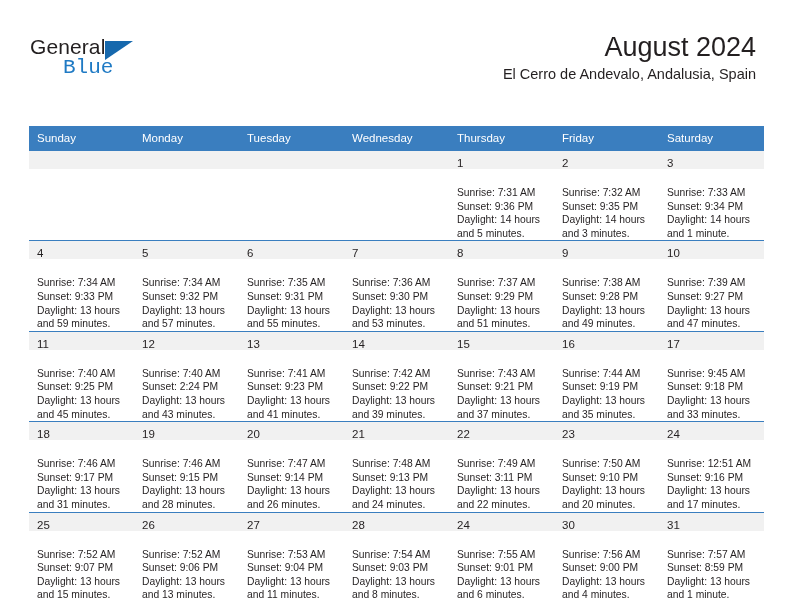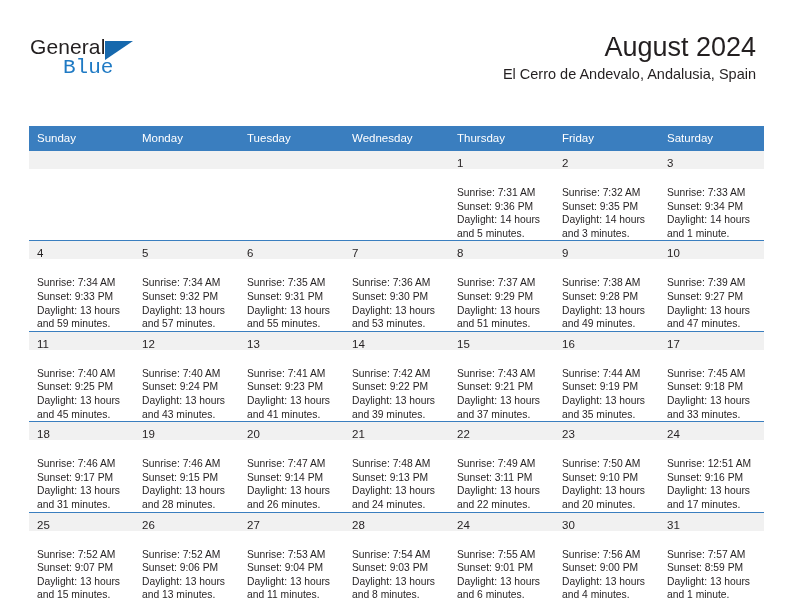--- a/index.html
+++ b/index.html
@@ -286,21 +286,21 @@
               <div class="cell-line">Sunrise: 7:40 AM</div>
               <div class="cell-line">Sunset: 9:25 PM</div>
               <div class="cell-line">Daylight: 13 hours</div>
               <div class="cell-line">and 45 minutes.</div>
             </div>
           </td>
           <td class="day-cell">
             <div class="daynum-band"><span class="daynum">12</span></div>
             <div class="cell-body">
               <div class="cell-line">Sunrise: 7:40 AM</div>
-              <div class="cell-line">Sunset: 9:24 PM</div>
+              <div class="cell-line">Sunset: 2:24 PM</div>
               <div class="cell-line">Daylight: 13 hours</div>
               <div class="cell-line">and 43 minutes.</div>
             </div>
           </td>
           <td class="day-cell">
             <div class="daynum-band"><span class="daynum">13</span></div>
             <div class="cell-body">
               <div class="cell-line">Sunrise: 7:41 AM</div>
               <div class="cell-line">Sunset: 9:23 PM</div>
               <div class="cell-line">Daylight: 13 hours</div>
@@ -330,21 +330,21 @@
             <div class="cell-body">
               <div class="cell-line">Sunrise: 7:44 AM</div>
               <div class="cell-line">Sunset: 9:19 PM</div>
               <div class="cell-line">Daylight: 13 hours</div>
               <div class="cell-line">and 35 minutes.</div>
             </div>
           </td>
           <td class="day-cell">
             <div class="daynum-band"><span class="daynum">17</span></div>
             <div class="cell-body">
-              <div class="cell-line">Sunrise: 7:45 AM</div>
+              <div class="cell-line">Sunrise: 9:45 AM</div>
               <div class="cell-line">Sunset: 9:18 PM</div>
               <div class="cell-line">Daylight: 13 hours</div>
               <div class="cell-line">and 33 minutes.</div>
             </div>
           </td>
         </tr>
         <tr class="week-row">
           <td class="day-cell">
             <div class="daynum-band"><span class="daynum">18</span></div>
             <div class="cell-body">

